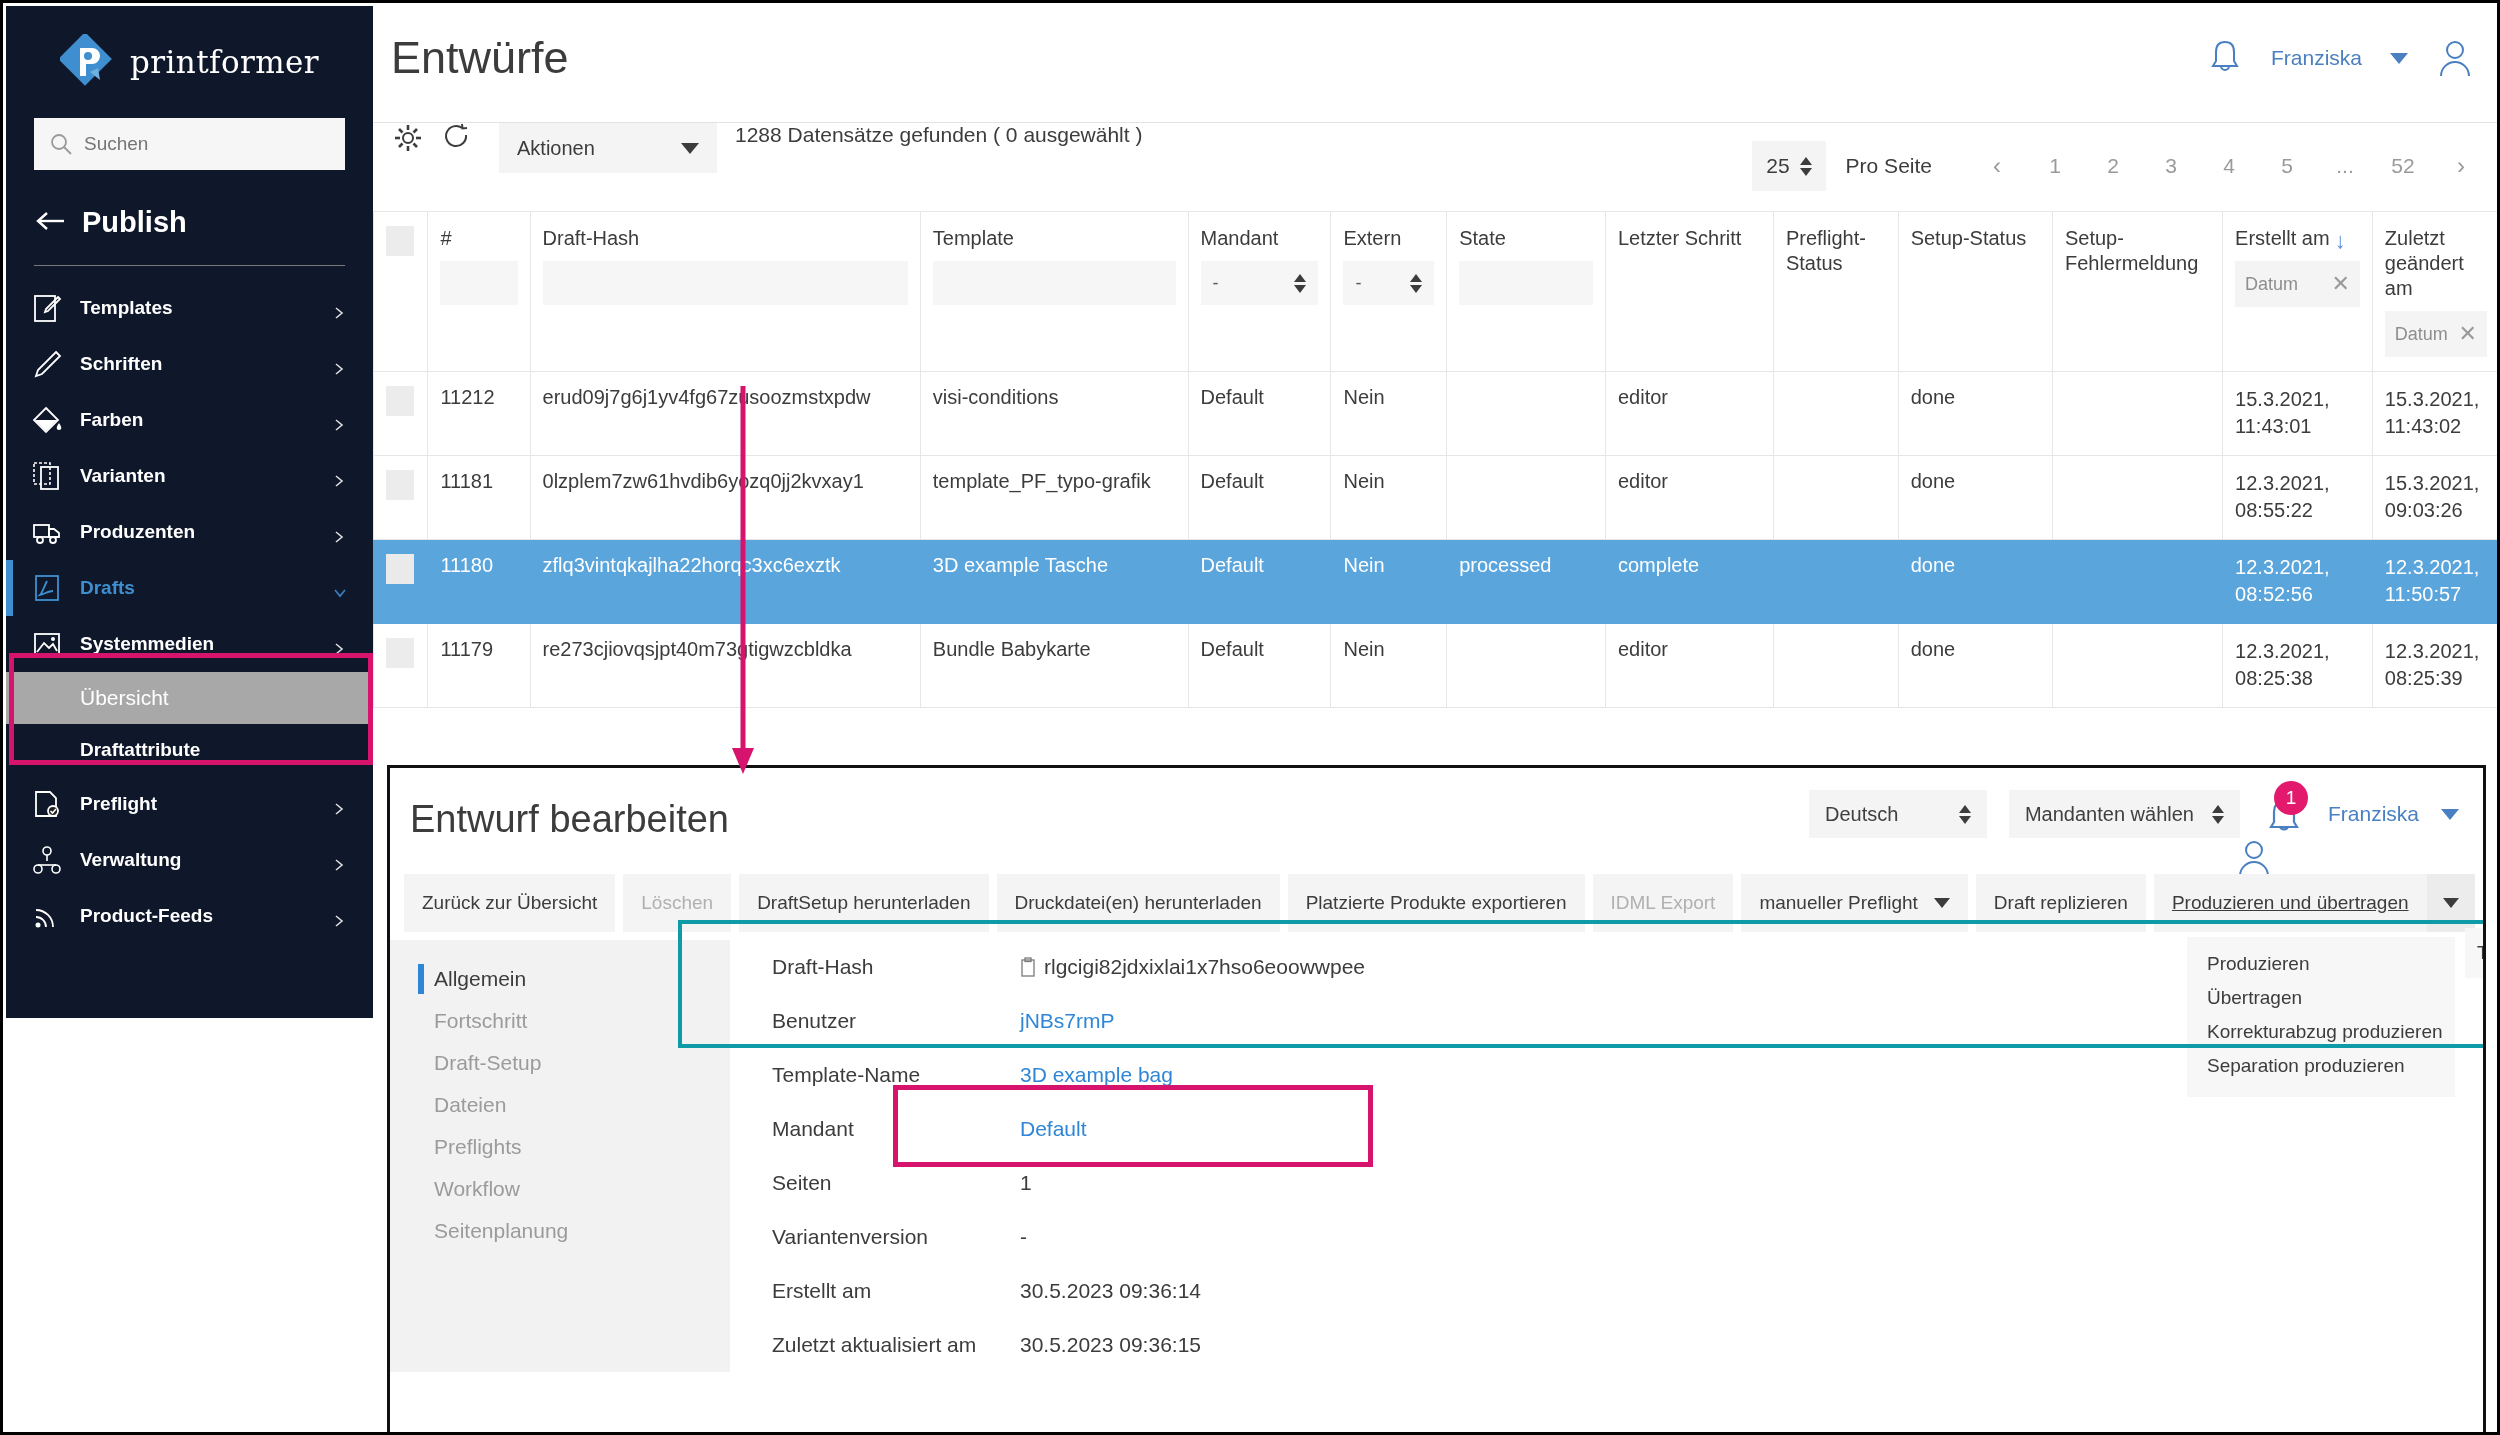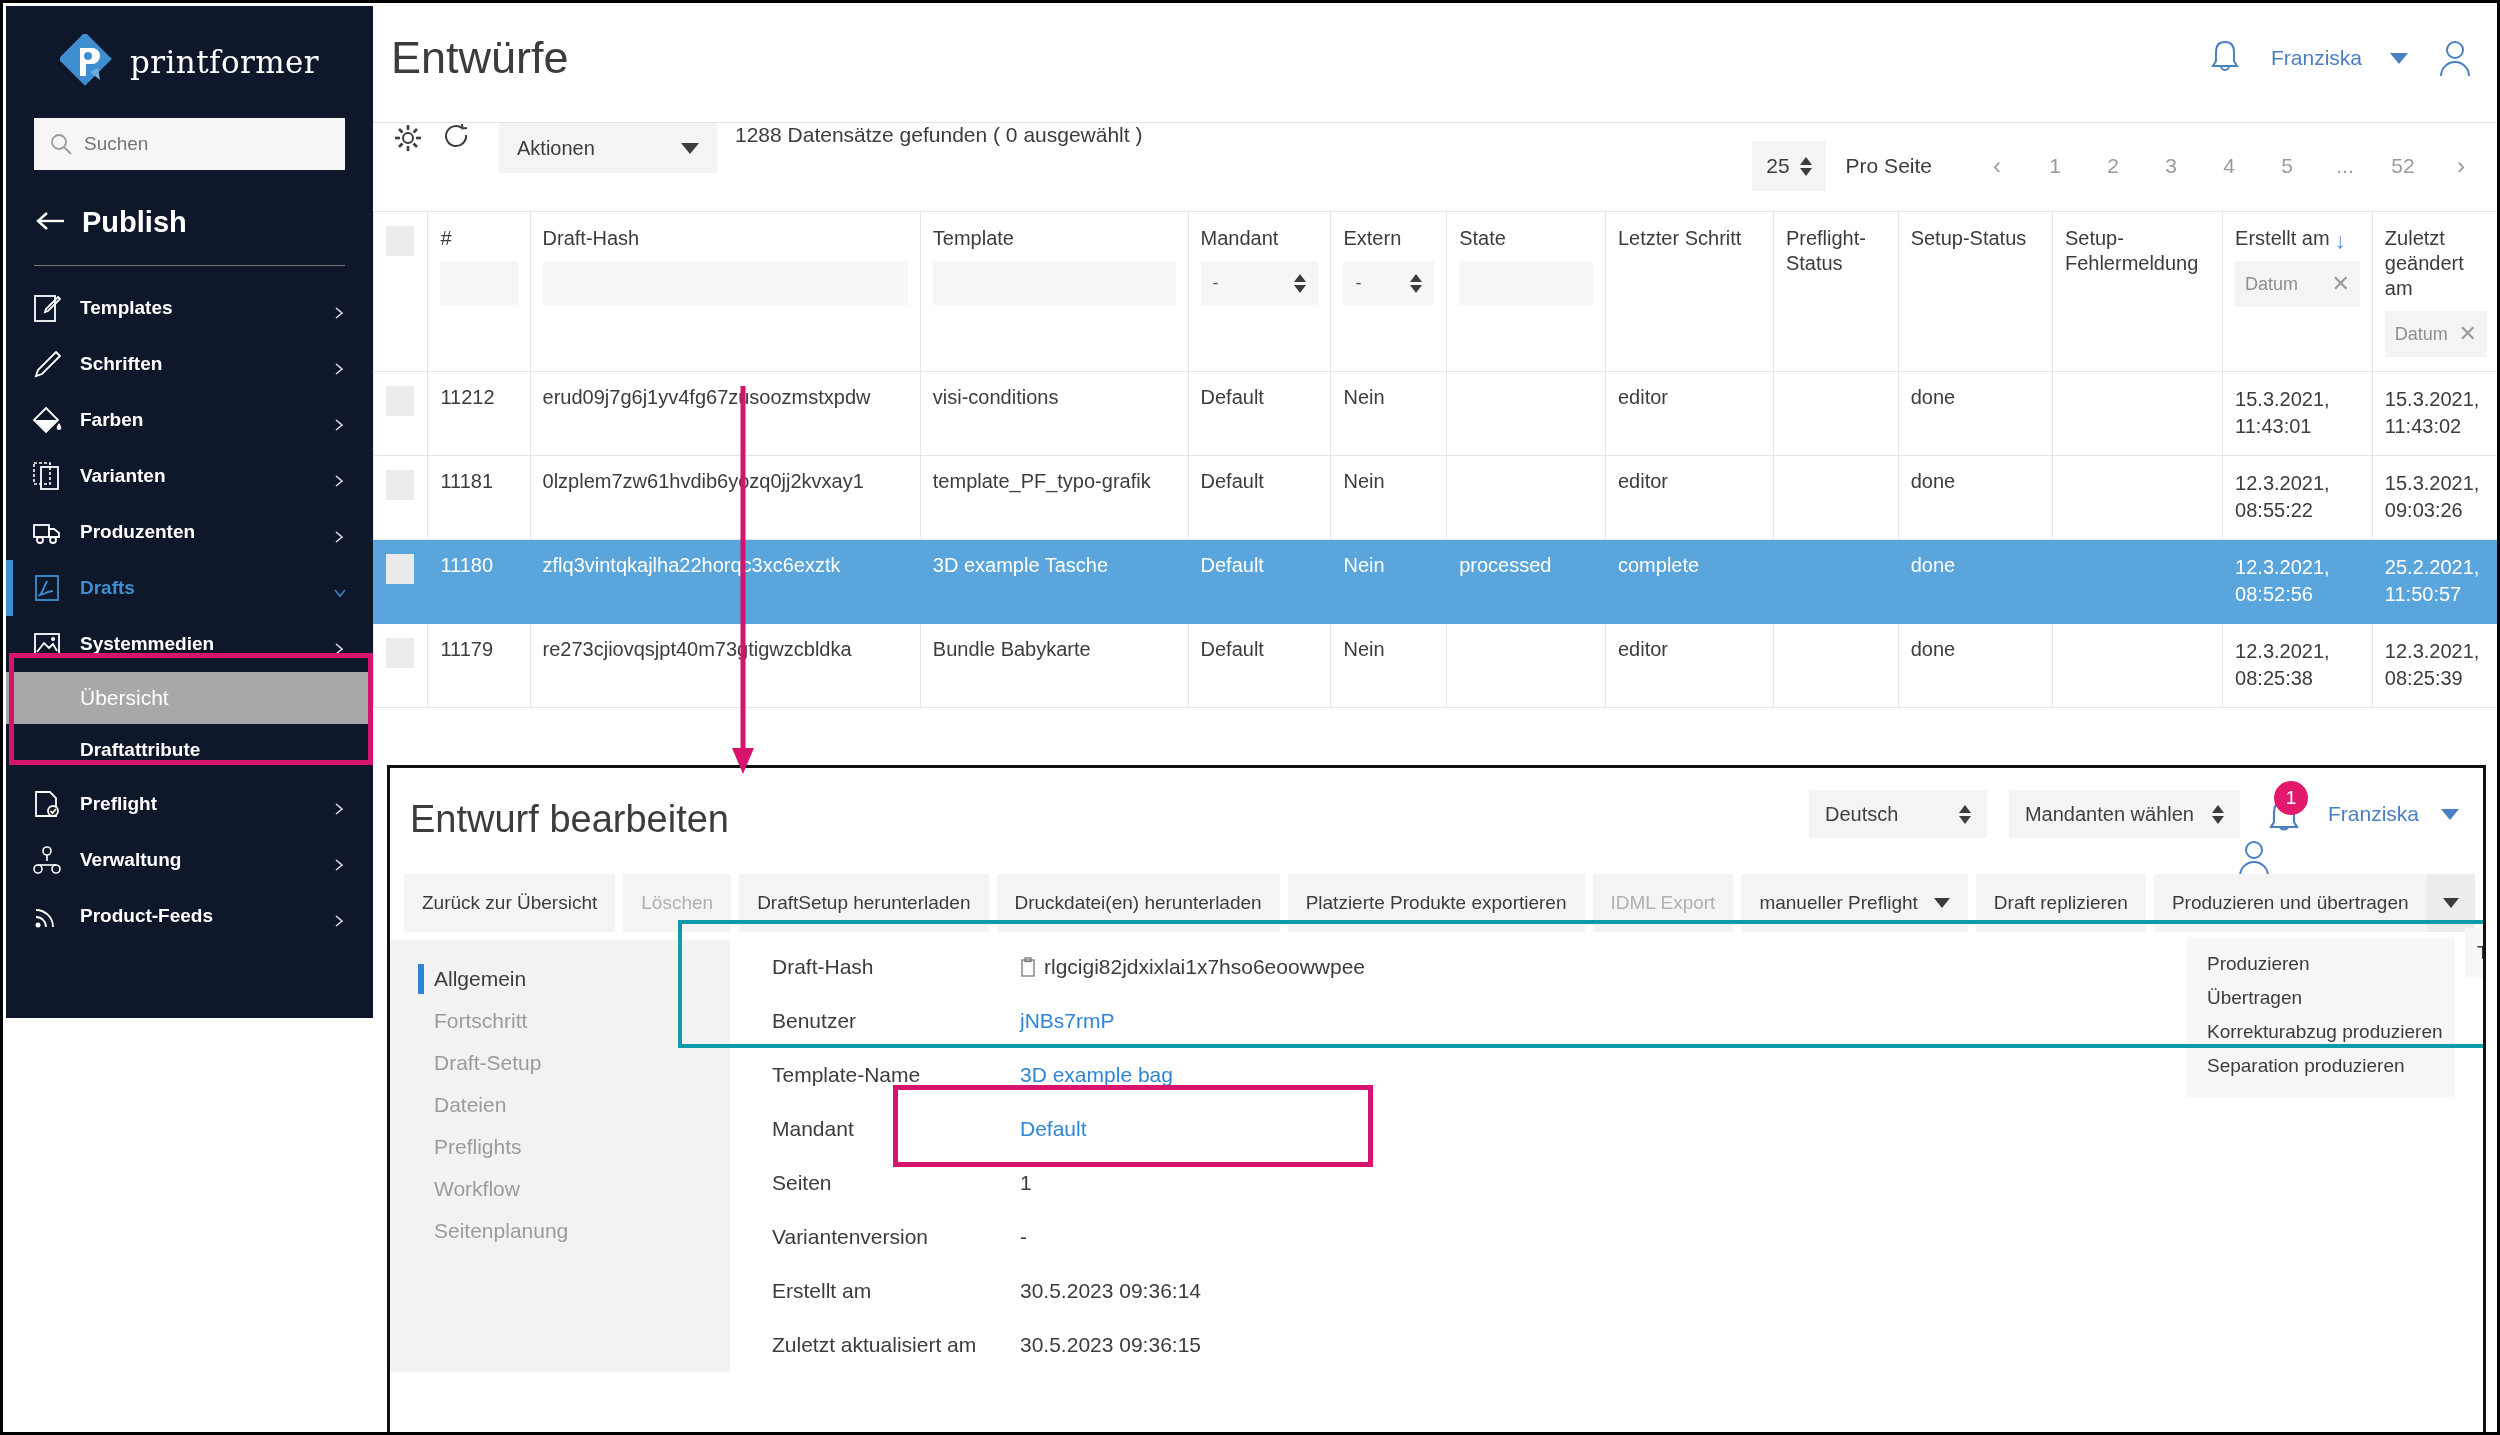--- a/index.html
+++ b/index.html
@@ -176,21 +176,21 @@
   .btn {
     background: #f4f4f4; display: flex; align-items: center; justify-content: center;
     padding: 0 18px; font-size: 19px; color: #3c3c3c; margin-right: 8px; white-space: nowrap;
   }
   .btn.muted { color: #b0b0b0; }
   .btn .dd {
     width: 0; height: 0; margin-left: 16px;
     border-left: 8px solid transparent; border-right: 8px solid transparent; border-top: 10px solid #3c3c3c;
   }
   .btn-split { display: flex; margin-right: 8px; }
-  .btn-split .main-part { background: #f4f4f4; display: flex; align-items: center; padding: 0 18px; font-size: 19px; color: #3c3c3c; white-space: nowrap;}
+  .btn-split .main-part { background: #f4f4f4; display: flex; align-items: center; padding: 0 18px; font-size: 19px; color: #3c3c3c; white-space: nowrap; text-decoration: underline;}
   .btn-split .arr-part { background: #ececec; width: 48px; display: flex; align-items: center; justify-content: center; }
   .btn-split .arr-part .dd { width: 0; height: 0; border-left: 8px solid transparent; border-right: 8px solid transparent; border-top: 10px solid #3c3c3c; margin: 0;}
 
   .dropdown-menu {
     position: absolute; background: #f7f7f7; padding: 10px 0 14px 0;
     font-size: 19px; color: #3c3c3c; z-index: 5; min-width: 264px;
   }
   .dropdown-menu .mi { padding: 6px 20px; white-space: nowrap; }
 
   .teal-box { position: absolute; border: 4px solid #0f9aa8; pointer-events: none; z-index: 8; }
@@ -606,21 +606,21 @@
           <td>zflq3vintqkajlha22horqc3xc6exztk</td>
           <td>3D example Tasche</td>
           <td>Default</td>
           <td>Nein</td>
           <td>processed</td>
           <td>complete</td>
           <td></td>
           <td>done</td>
           <td></td>
           <td class="date-cell">12.3.2021, 08:52:56</td>
-          <td class="date-cell">25.2.2021, 11:50:57</td>
+          <td class="date-cell">12.3.2021, 11:50:57</td>
         </tr>
         <tr>
           <td>
               <span class="cbx"></span>
             </td>
           <td>11179</td>
           <td>re273cjiovqsjpt40m73gtigwzcbldka</td>
           <td>Bundle Babykarte</td>
           <td>Default</td>
           <td>Nein</td>

